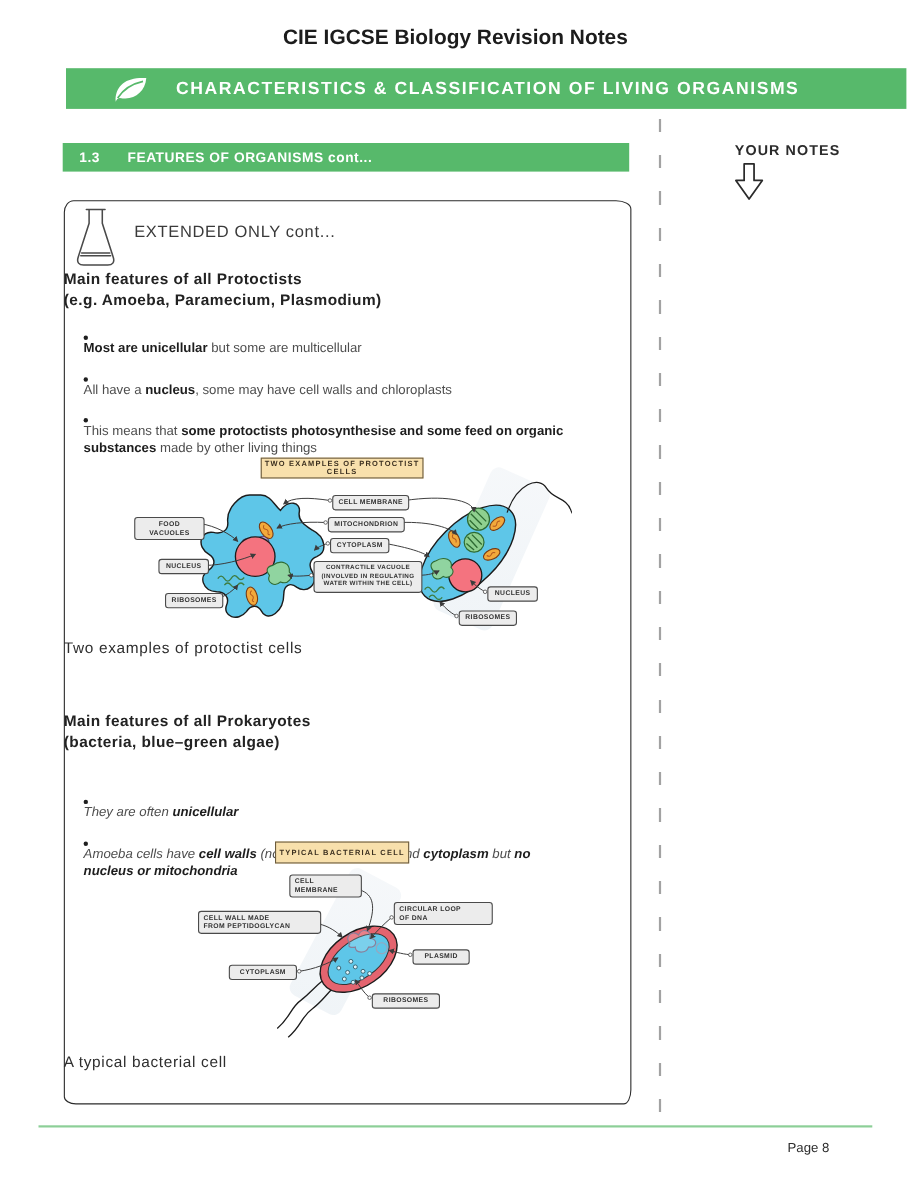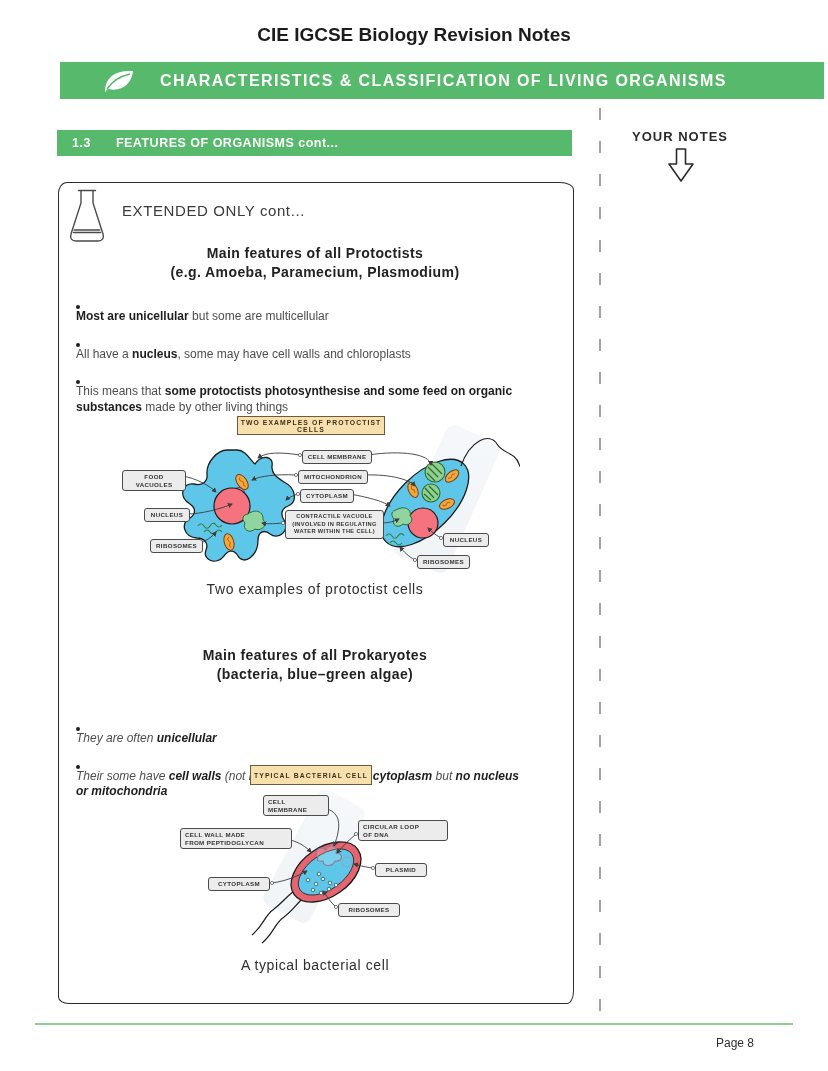--- a/index.html
+++ b/index.html
@@ -13,29 +13,29 @@
   .banner-title{margin-left:100px;color:#fff;font-weight:700;font-size:16px;letter-spacing:1.4px;}
   .leaf{position:absolute;left:42px;top:6px;width:34px;height:26px;}
 
   .subbanner{top:130px;left:57px;width:515px;height:26px;background:#57b96b;display:flex;align-items:center;color:#fff;font-weight:700;font-size:12.5px;letter-spacing:.5px;}
   .sec-num{margin-left:15px;}
   .sec-title{margin-left:25px;}
 
   .vdash{top:108px;left:599px;width:2px;height:916px;
     background:repeating-linear-gradient(to bottom,#a2a2a2 0 12px,transparent 12px 33px);}
 
-  .your-notes{top:129px;left:620px;width:120px;text-align:center;font-size:13px;font-weight:600;letter-spacing:1px;color:#2b2b2b;}
+  .your-notes{top:129px;left:656px;width:120px;text-align:center;font-size:13px;font-weight:600;letter-spacing:1px;color:#2b2b2b;}
   .down-arrow{top:147px;left:667px;width:28px;height:37px;}
 
   .content-box{top:182px;left:58px;width:514px;height:820px;background:#fff;
     border:1.7px solid #2b2b2b;border-radius:9px 14px 7px 11px / 11px 8px 13px 7px;}
   .flask{top:187px;left:66px;width:42px;height:57px;}
   .extended{top:202px;left:122px;font-size:15px;letter-spacing:.6px;color:#3a3a3a;}
 
-  .center-block{left:58px;width:514px;text-align:center;}
+  .center-block{left:58px;width:514px;}
   .h-main{font-size:14px;font-weight:700;color:#222;line-height:19px;letter-spacing:.4px;}
   .caption{font-size:14px;color:#2e2e2e;letter-spacing:.6px;}
 
   .bullets{left:76px;width:448px;}
   .bullet{display:flex;margin-bottom:12px;font-size:12px;line-height:15.5px;color:#4d4d4d;flex-direction:column;}
   .dot{flex:0 0 auto;width:4px;height:4px;border-radius:50%;background:#1f1f1f;margin:6px 9px 0 0;}
   .seg.b{font-weight:700;color:#1d1d1d;}
 
   .diagram{position:absolute;}
   .diagram svg{position:absolute;left:0;top:0;z-index:1;}
@@ -218,21 +218,21 @@
     <div class="h-main">(bacteria, blue–green algae)</div>
   </div>
 
   <div class="abs bullets" style="top:721px;font-style:italic;">
     <div class="bullet">
       <span class="dot"></span>
       <span><span class="seg">They are often </span><span class="seg b">unicellular</span></span>
     </div>
     <div class="bullet">
       <span class="dot"></span>
-      <span><span class="seg">Their some have </span><span class="seg b">cell walls</span><span class="seg"> (not made of cellulose) and </span><span class="seg b">cytoplasm</span><span class="seg"> but </span><span class="seg b">no nucleus or mitochondria</span></span>
+      <span><span class="seg">Amoeba cells have </span><span class="seg b">cell walls</span><span class="seg"> (not made of cellulose) and </span><span class="seg b">cytoplasm</span><span class="seg"> but </span><span class="seg b">no nucleus or mitochondria</span></span>
     </div>
   </div>
 
   <div class="diagram" style="left:170px;top:763px;width:310px;height:190px;">
     <div class="wm" style="left:118px;top:28px;width:52px;height:130px;transform:rotate(28deg);"></div>
     <svg width="310" height="190" viewBox="0 0 310 190">
       <defs>
         <marker id="arw2" markerWidth="7" markerHeight="7" refX="4.6" refY="3" orient="auto">
           <path d="M0 0 L5.6 3 L0 6 Z" fill="#3c3c3c"></path>
         </marker>

